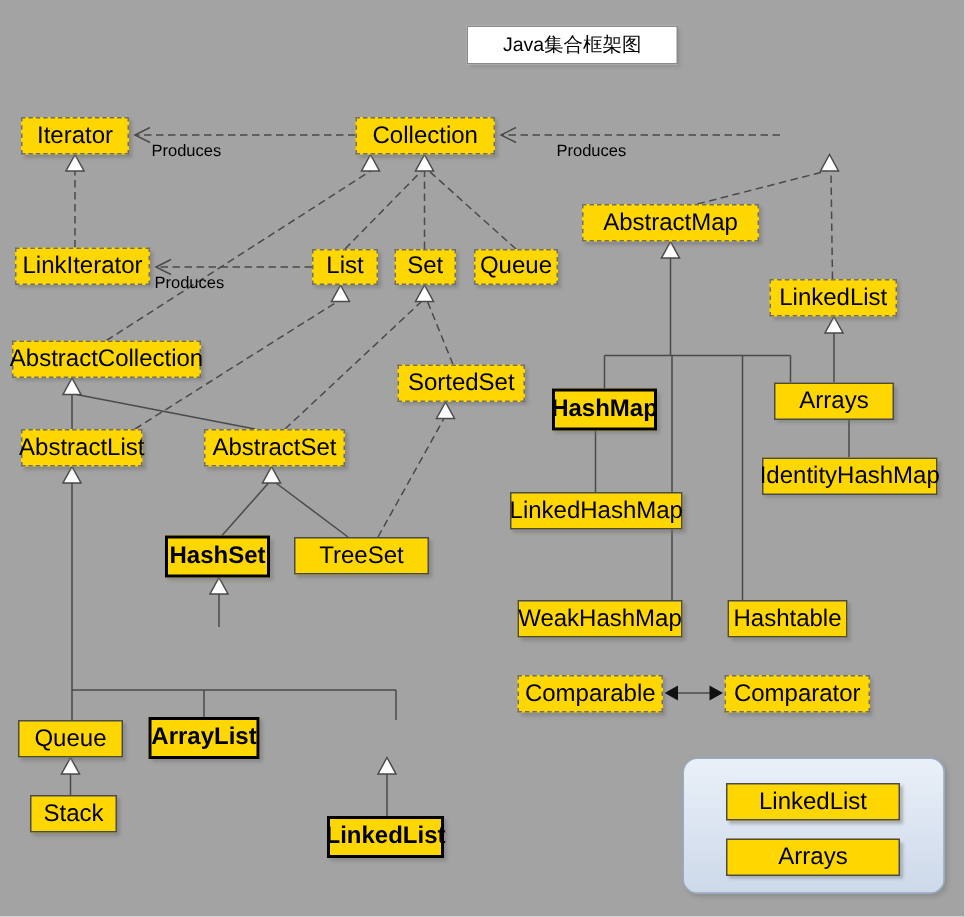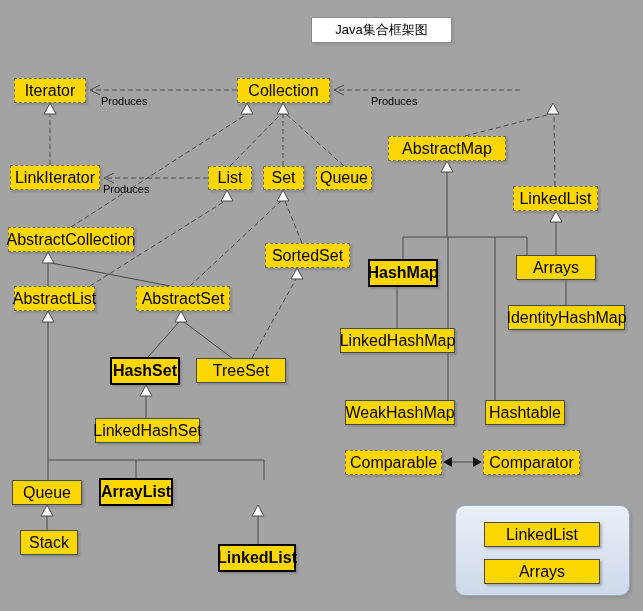--- a/index.html
+++ b/index.html
@@ -174,21 +174,20 @@
   <div class="node dashed" style="left:483px;top:450px;width:97px;height:25px">Comparator</div>
 
   <div class="node bold" style="left:368px;top:259px;width:70px;height:28px">HashMap</div>
   <div class="node solid" style="left:516px;top:255px;width:80px;height:25px">Arrays</div>
   <div class="node solid" style="left:508px;top:305px;width:117px;height:25px">IdentityHashMap</div>
   <div class="node solid" style="left:340px;top:328px;width:115px;height:25px">LinkedHashMap</div>
   <div class="node bold" style="left:110px;top:357px;width:70px;height:28px">HashSet</div>
   <div class="node solid" style="left:196px;top:358px;width:90px;height:25px">TreeSet</div>
   <div class="node solid" style="left:345px;top:400px;width:110px;height:25px">WeakHashMap</div>
   <div class="node solid" style="left:485px;top:400px;width:80px;height:25px">Hashtable</div>
-  <div class="node solid" style="left:95px;top:418px;width:105px;height:25px">LinkedHashSet</div>
   <div class="node solid" style="left:12px;top:480px;width:70px;height:25px">Queue</div>
   <div class="node bold" style="left:99px;top:478px;width:74px;height:28px">ArrayList</div>
   <div class="node solid" style="left:20px;top:530px;width:58px;height:25px">Stack</div>
   <div class="node bold" style="left:218px;top:544px;width:78px;height:28px">LinkedList</div>
 
   <div class="panel"></div>
   <div class="node solid" style="left:484px;top:522px;width:116px;height:25px">LinkedList</div>
   <div class="node solid" style="left:484px;top:559px;width:116px;height:25px">Arrays</div>
 
 </div>

